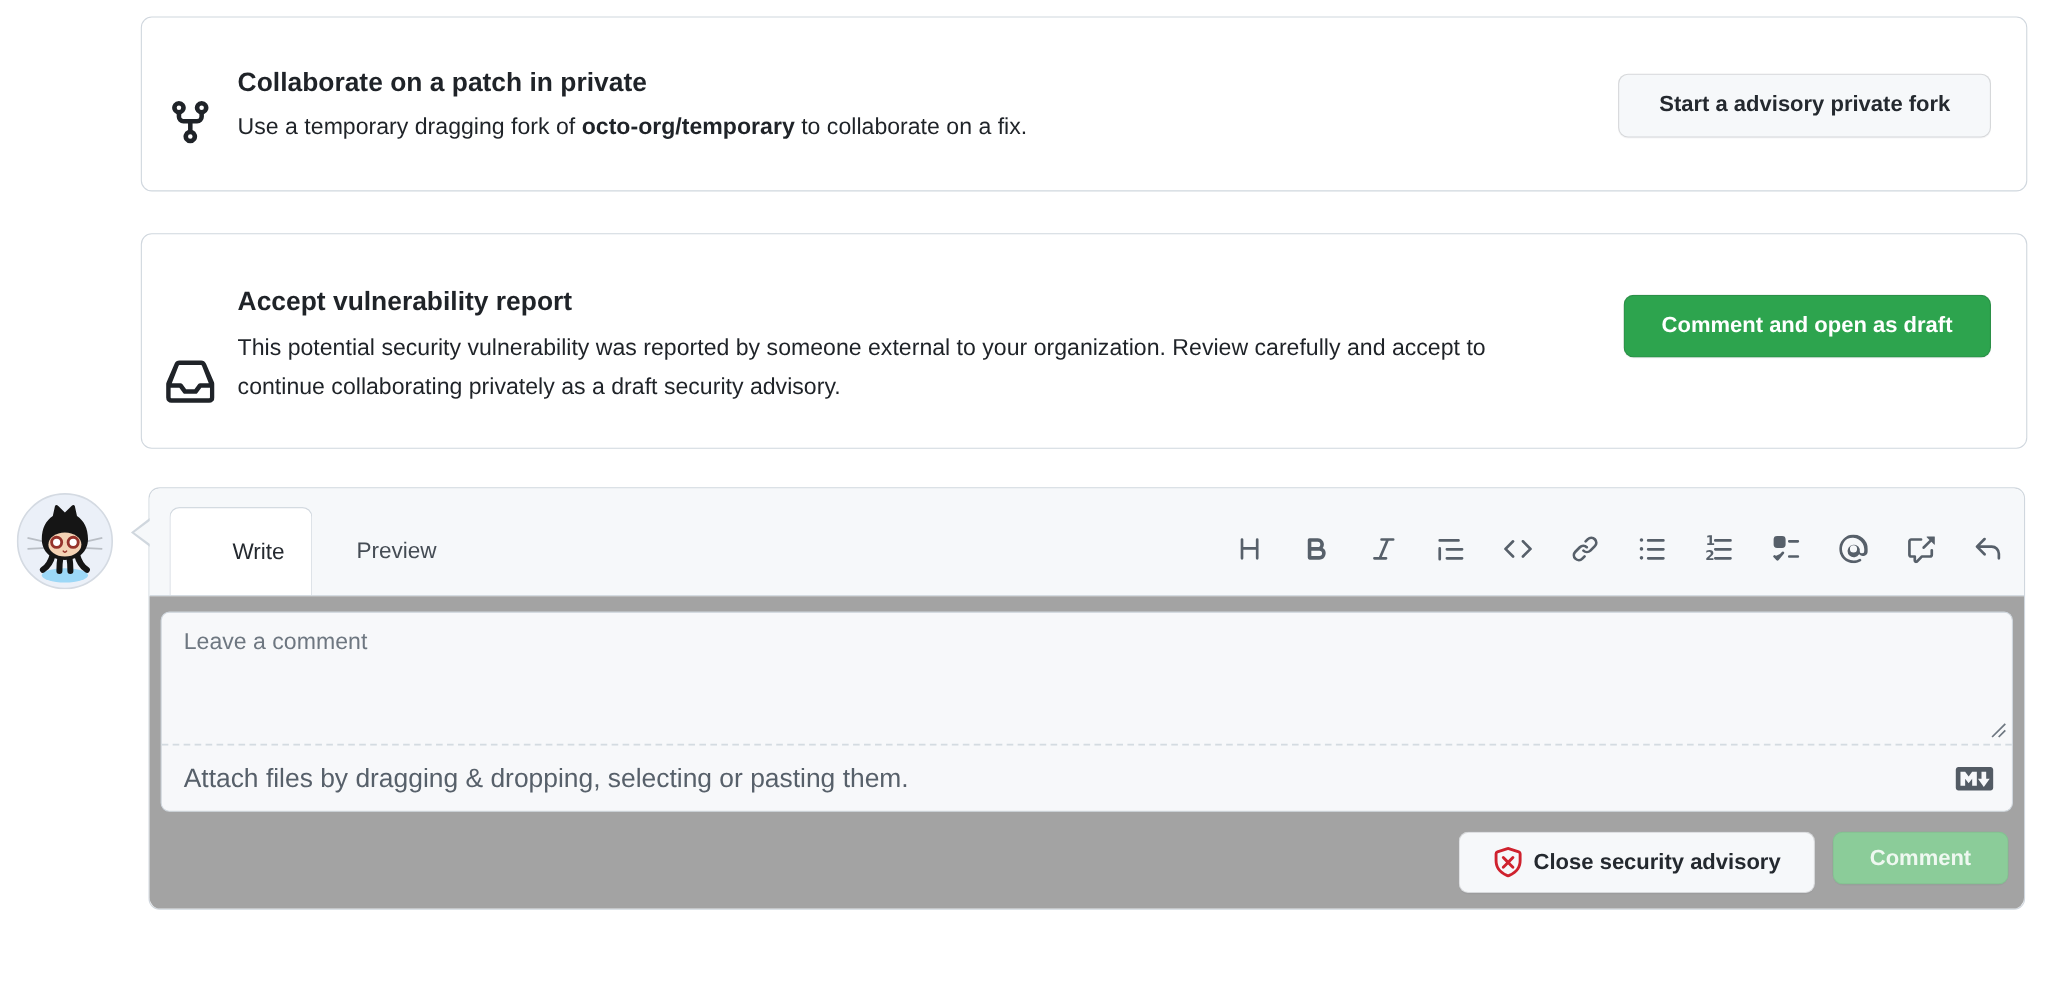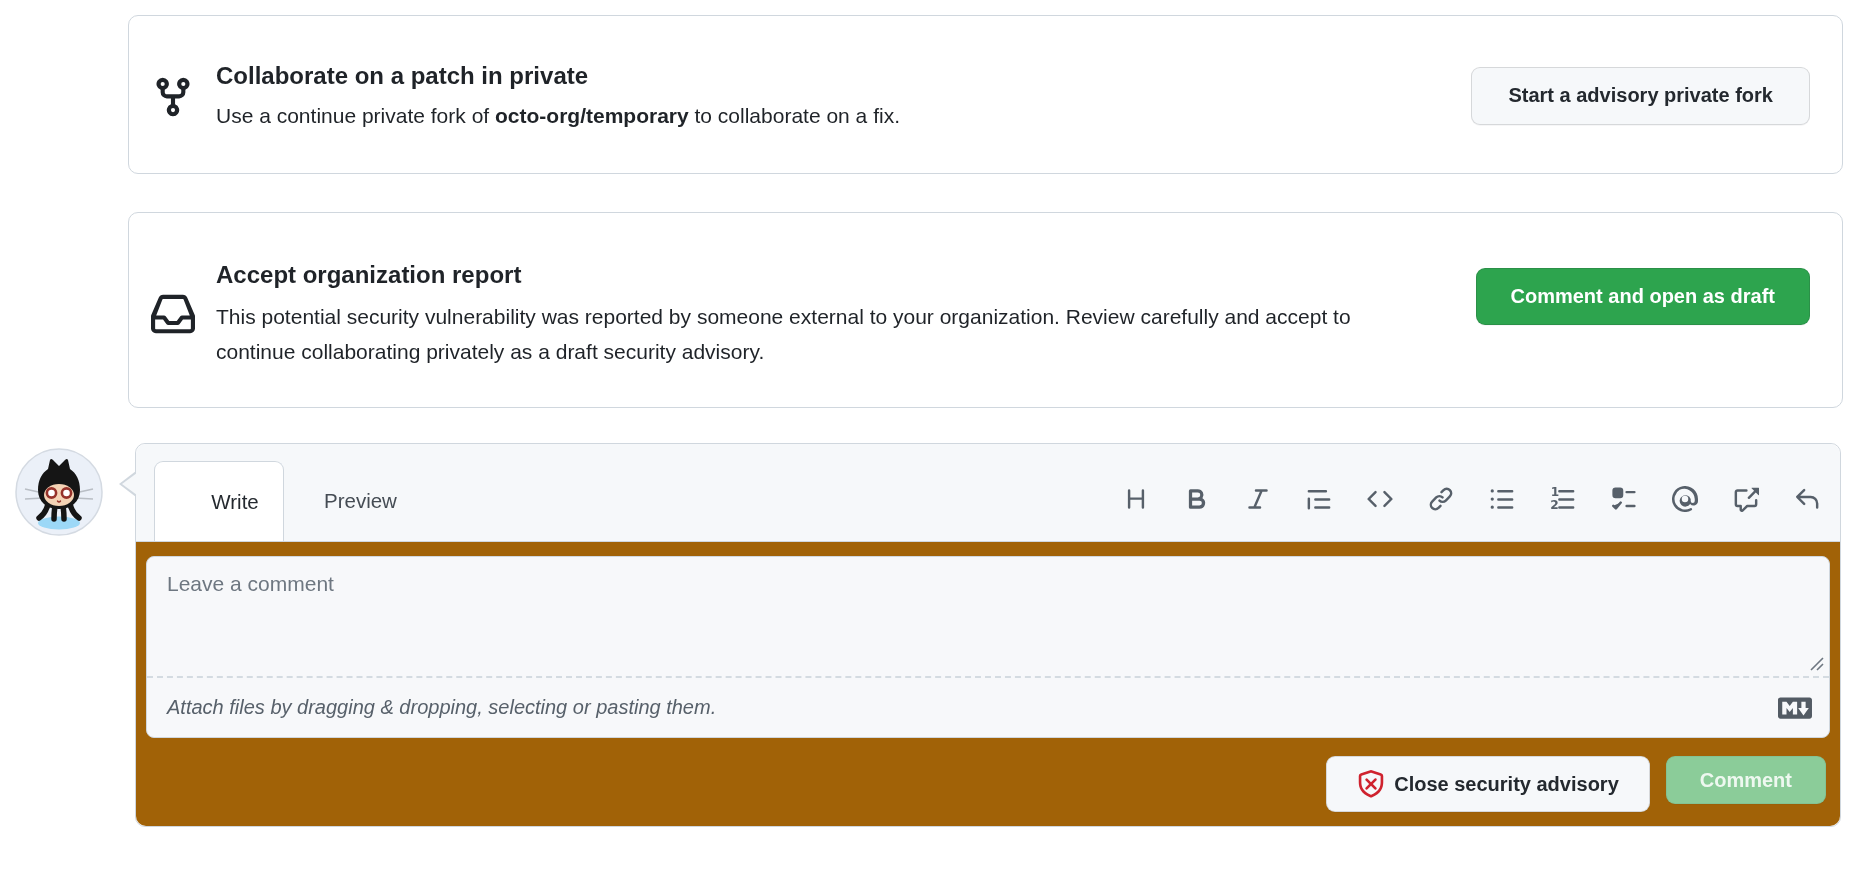--- a/index.html
+++ b/index.html
@@ -1,21 +1,21 @@
 <!DOCTYPE html>
 <html><head>
 <meta charset="utf-8">
 <style>
   * { box-sizing: border-box; margin: 0; padding: 0; }
   html,body { width: 1860px; height: 894px; background: #fff; overflow: hidden;
     font-family: "Liberation Sans", "DejaVu Sans", sans-serif; color: #1f2328; }
 
   
   .action-card { border: 1px solid #d0d7de; border-radius: 10px; background: #fff;
-    margin: 0 17px 0 128px; display: flex; align-items: center; }
+    margin: 0 17px 0 128px; display: flex; align-items: flex-end; }
   .card-fork   { margin-top: 15px; padding: 42px 32px 40px 22px; }
   .card-accept { margin-top: 38px; padding: 44px 32px 38px 22px; }
   .card-icon { width: 46px; flex: 0 0 46px; margin-right: 19px; color: #1f2328; margin-top: 2px; }
   .card-icon svg { width: 44px; height: 44px; display: block; }
   .card-text { flex: 1 1 auto; min-width: 0; }
   .card-title { font-size: 24px; line-height: 35px; font-weight: 700; color: #1f2328; }
   .card-desc { font-size: 21px; line-height: 35px; margin-top: 5px; color: #1f2328; }
   .card-desc .bold { font-weight: 700; }
   .card-accept .card-desc { max-width: 1180px; margin-top: 7px; }
 
@@ -47,63 +47,63 @@
     font-size: 20.5px; cursor: pointer; }
   .tab-active { width: 130px; background: #fff; border: 1px solid #d0d7de; border-bottom: 0;
     border-radius: 9px 9px 0 0; margin-bottom: -1px; color: #24292f; padding-left: 32px; }
   .tab-inactive { padding: 0 40px; color: #454c54; text-align: right; }
 
   .md-toolbar { margin-left: auto; display: flex; align-items: center; gap: 34px; padding-bottom: 4px; }
   .tb { width: 27px; height: 27px; display: flex; align-items: center; justify-content: center;
     color: #57606a; cursor: pointer; background: none; border: 0; }
   .tb svg { width: 26px; height: 26px; display: block; fill: currentColor; }
 
-  .comment-body { padding: 14px 10px 14px 10px; background: #a16207; border-radius: 0 0 10px 10px; }
+  .comment-body { padding: 14px 10px 14px 10px; background: #a3a3a3; border-radius: 0 0 10px 10px; }
   .input-box { position: relative; border: 1px solid #d0d7de; border-radius: 8px; background: #f7f8fa; }
   .comment-textarea { display: block; width: 100%; height: 119px; resize: none; border: 0;
     background: transparent; padding: 15px 20px; font-size: 21px; color: #24292f; outline: none;
     font-family: "Liberation Sans", "DejaVu Sans", sans-serif; }
   .comment-textarea::placeholder { color: #6e7781; opacity: 1; }
   .resize-grip { position: absolute; right: 5px; top: 97px; color: #6e7781; }
   .attach-bar { border-top: 2px dashed #d4dbe1; height: 61px; display: flex; align-items: center;
-    justify-content: space-between; padding: 0 14px 0 20px; font-size: 20px; color: #57606a;
-    border-radius: 0 0 8px 8px; cursor: pointer; font-style: italic; }
+    justify-content: space-between; padding: 0 14px 0 20px; font-size: 24px; color: #57606a;
+    border-radius: 0 0 8px 8px; cursor: pointer; }
   .markdown-badge { color: #535b64; display: flex; align-items: center; }
   .markdown-badge svg { width: 40px; height: 34px; fill: currentColor; }
 
   .form-actions { display: flex; justify-content: flex-end; gap: 16px; margin: 18px 4px 0 0; }
   .btn-close { height: 56px; padding: 0 30px; display: inline-flex; gap: 9px; }
   .btn-close svg { width: 28px; height: 28px; fill: #cf222e; }
   .btn-comment { height: 48px; padding: 0 33px; background: #8bcc99;
     border-color: rgba(31,35,40,0.06); color: rgba(255,255,255,0.85); cursor: default; }
 </style>
 </head>
 <body>
 
 <section class="action-card card-fork">
   <span class="card-icon">
     <svg viewBox="0 0 16 16" fill="currentColor">
         <path d="M5 5.372v.878c0 .414.336.75.75.75h4.5a.75.75 0 0 0 .75-.75v-.878a2.25 2.25 0 1 1 1.5 0v.878a2.25 2.25 0 0 1-2.25 2.25h-1.5v2.128a2.251 2.251 0 1 1-1.5 0V8.5h-1.5A2.25 2.25 0 0 1 3.5 6.25v-.878a2.25 2.25 0 1 1 1.5 0ZM5 3.25a.75.75 0 1 0-1.5 0 .75.75 0 0 0 1.5 0Zm6.75.75a.75.75 0 1 0 0-1.5.75.75 0 0 0 0 1.5Zm-3 8.75a.75.75 0 1 0-1.5 0 .75.75 0 0 0 1.5 0Z"></path>
       </svg>
   </span>
   <div class="card-text">
     <div class="card-title">Collaborate on a patch in private</div>
-    <div class="card-desc"><span>Use a continue private fork of </span><span class="bold">octo-org/temporary</span><span> to collaborate on a fix.</span></div>
+    <div class="card-desc"><span>Use a temporary dragging fork of </span><span class="bold">octo-org/temporary</span><span> to collaborate on a fix.</span></div>
   </div>
   <button class="btn btn-secondary btn-fork">Start a advisory private fork</button>
 </section>
 
 <section class="action-card card-accept">
   <span class="card-icon">
     <svg viewBox="0 0 16 16" fill="currentColor">
         <path d="M2.8 2.06A1.75 1.75 0 0 1 4.41 1h7.18c.7 0 1.333.417 1.61 1.06l2.74 6.395c.04.093.06.194.06.295v4.5A1.75 1.75 0 0 1 14.25 15H1.75A1.75 1.75 0 0 1 0 13.25v-4.5c0-.101.02-.202.06-.295Zm1.61.44a.25.25 0 0 0-.23.152L1.887 8.5H4.75a.75.75 0 0 1 .6.3l1.275 1.7h2.75l1.275-1.7a.75.75 0 0 1 .6-.3h2.863L11.82 2.652a.25.25 0 0 0-.23-.152Zm10.09 7.5h-2.875l-1.275 1.7a.75.75 0 0 1-.6.3h-3.5a.75.75 0 0 1-.6-.3L4.375 10H1.5v3.25c0 .138.112.25.25.25h12.5a.25.25 0 0 0 .25-.25Z"></path>
       </svg>
   </span>
   <div class="card-text">
-    <div class="card-title">Accept organization report</div>
+    <div class="card-title">Accept vulnerability report</div>
     <div class="card-desc">This potential security vulnerability was reported by someone external to your organization. Review carefully and accept to continue collaborating privately as a draft security advisory.</div>
   </div>
   <button class="btn btn-primary btn-accept">Comment and open as draft</button>
 </section>
 
 <div class="comment-row">
   <span class="avatar">
     <svg viewBox="0 0 88 88">
       <defs>
           <clipPath id="avclip">

